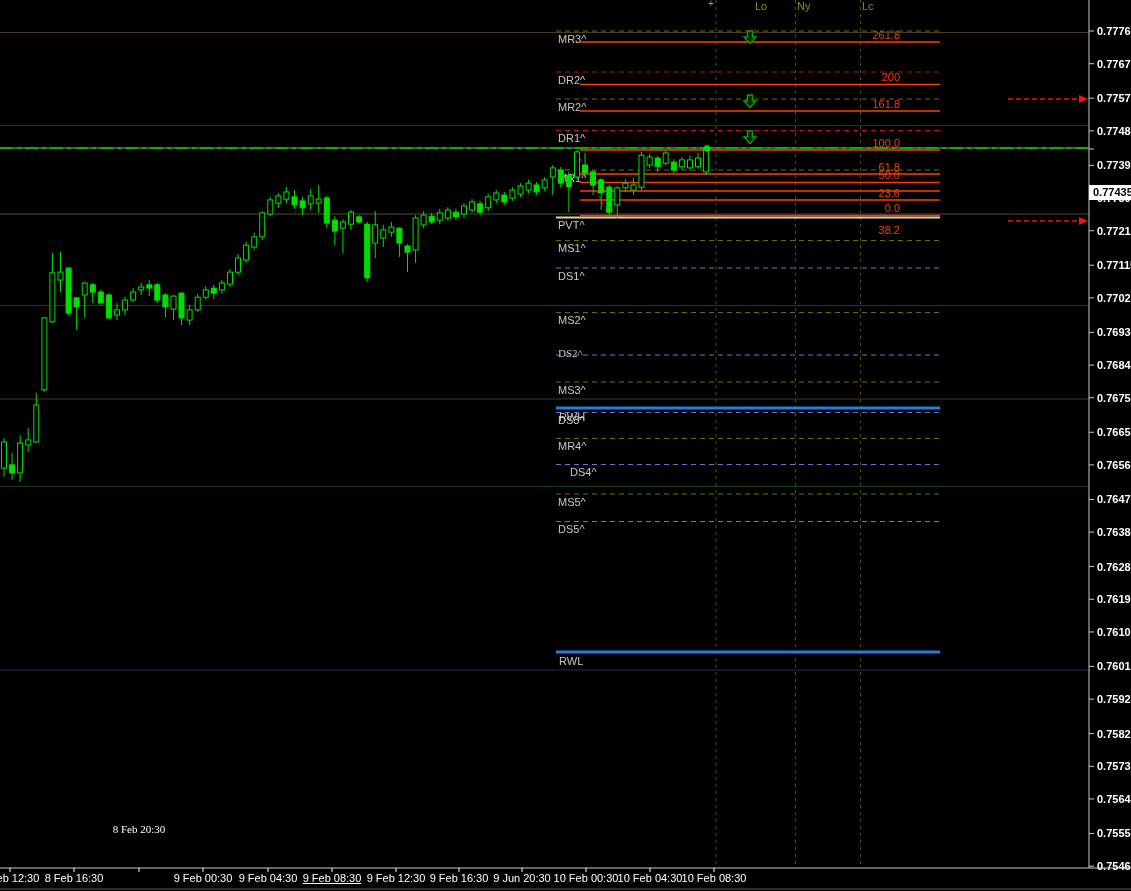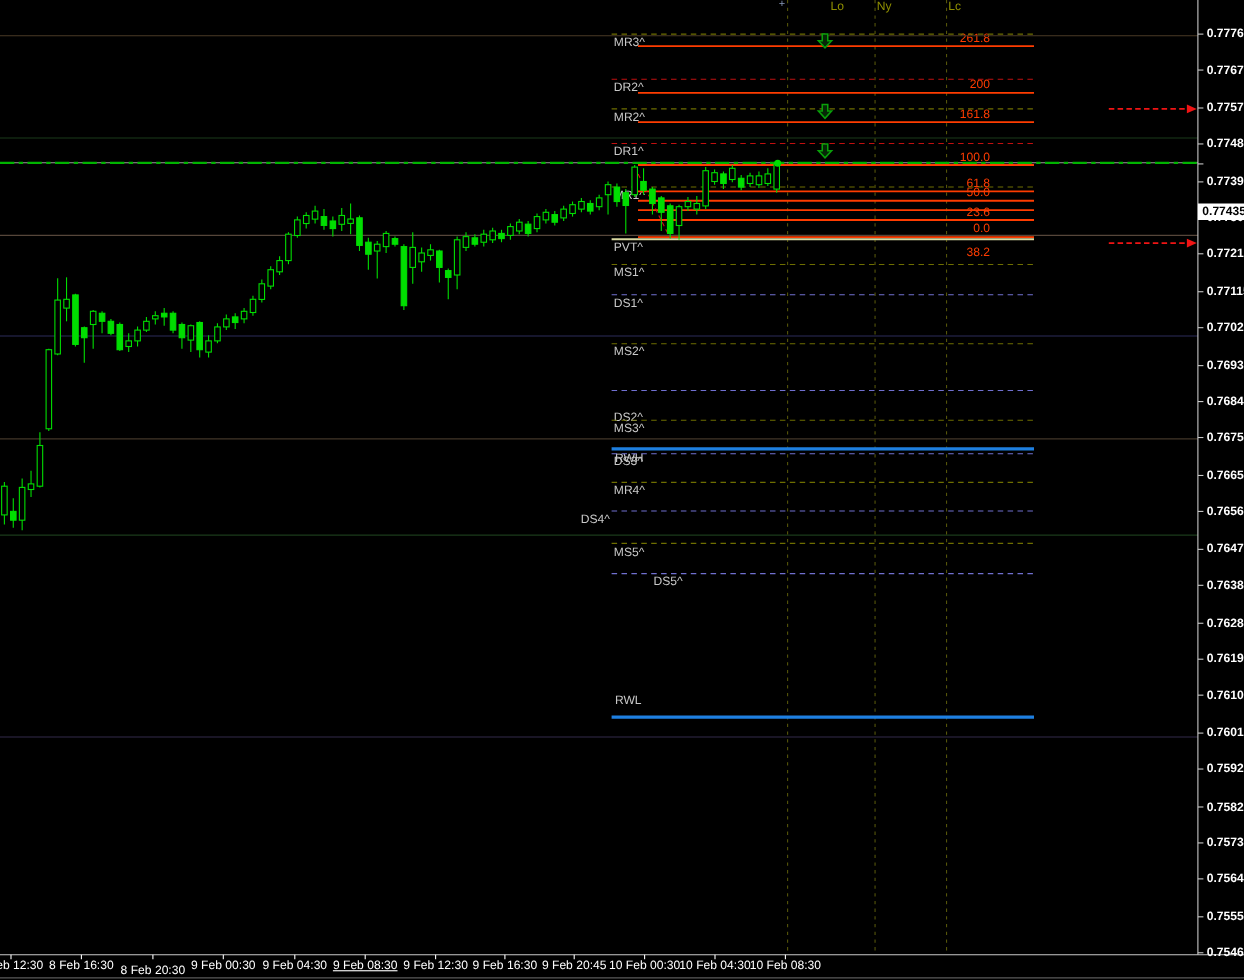--- a/index.html
+++ b/index.html
@@ -28,29 +28,29 @@
       <div class="lbl plus-mark" style="left: 708px; top: -2px;">+</div>
       <div class="lbl " style="left: 558px; top: 33.5px;">MR3^</div>
       <div class="lbl " style="left: 558px; top: 74.5px;">DR2^</div>
       <div class="lbl " style="left: 558px; top: 101.5px;">MR2^</div>
       <div class="lbl " style="left: 558px; top: 133px;">DR1^</div>
       <div class="lbl " style="left: 558px; top: 172.5px;">MR1^</div>
       <div class="lbl " style="left: 558px; top: 220px;">PVT^</div>
       <div class="lbl " style="left: 558px; top: 243px;">MS1^</div>
       <div class="lbl " style="left: 558px; top: 270.5px;">DS1^</div>
       <div class="lbl " style="left: 558px; top: 315px;">MS2^</div>
-      <div class="lbl " style="left: 558px; top: 375px;">DS2^</div>
+      <div class="lbl " style="left: 558px; top: 348px; font-family: Liberation Serif, serif;">DS2^</div>
       <div class="lbl " style="left: 558px; top: 384.5px;">MS3^</div>
       <div class="lbl " style="left: 558px; top: 415px;">DS3^</div>
       <div class="lbl " style="left: 558px; top: 441px;">MR4^</div>
-      <div class="lbl " style="left: 528px; top: 467px; text-align: center;">DS4^</div>
+      <div class="lbl " style="left: 570px; top: 467px; text-align: center;">DS4^</div>
       <div class="lbl " style="left: 558px; top: 496.5px;">MS5^</div>
-      <div class="lbl " style="left: 558px; top: 524px; margin-left: 36px;">DS5^</div>
+      <div class="lbl " style="left: 558px; top: 524px;">DS5^</div>
       <div class="lbl " style="left: 559px; top: 412px;">RWH</div>
-      <div class="lbl " style="left: 559px; top: 632px;">RWL</div>
+      <div class="lbl " style="left: 559px; top: 656px;">RWL</div>
       <div class="lbl fib-lbl" style="left: 800px; top: 29.5px; color: rgb(255, 60, 0);">261.8</div>
       <div class="lbl fib-lbl" style="left: 800px; top: 72px; color: rgb(255, 60, 0);">200</div>
       <div class="lbl fib-lbl" style="left: 800px; top: 98.5px; color: rgb(255, 60, 0);">161.8</div>
       <div class="lbl fib-lbl" style="left: 800px; top: 137.5px; color: rgb(255, 60, 0);">100.0</div>
       <div class="lbl fib-lbl" style="left: 800px; top: 161.5px; color: rgb(255, 60, 0);">61.8</div>
       <div class="lbl fib-lbl" style="left: 800px; top: 170px; color: rgb(255, 60, 0);">50.0</div>
       <div class="lbl fib-lbl" style="left: 800px; top: 178.5px; color: rgb(255, 60, 0); margin-top: 46px;">38.2</div>
       <div class="lbl fib-lbl" style="left: 800px; top: 187.5px; color: rgb(255, 60, 0);">23.6</div>
       <div class="lbl fib-lbl" style="left: 800px; top: 203px; color: rgb(255, 60, 0);">0.0</div>
     </div>
@@ -524,25 +524,25 @@
         <div class="lbl price-lbl" style="left: 1097px; top: 727.624px;">0.75825</div>
         <div class="lbl price-lbl" style="left: 1097px; top: 760.304px;">0.75735</div>
         <div class="lbl price-lbl" style="left: 1097px; top: 792.983px;">0.75645</div>
         <div class="lbl price-lbl" style="left: 1097px; top: 827.479px;">0.75550</div>
         <div class="lbl price-lbl" style="left: 1097px; top: 860.158px;">0.75460</div>
       </div>
     <div id="current-tag" style="top: 141.52px; margin-top: 43px;">0.77435</div>
     <div id="time-axis">
         <div class="lbl time-lbl" style="left: 10px; top: 873px;">8 Feb 12:30</div>
         <div class="lbl time-lbl" style="left: 74px; top: 873px;">8 Feb 16:30</div>
-        <div class="lbl time-lbl" style="left: 139px; top: 877px;">8 Feb 20:30</div>
+        <div class="lbl time-lbl" style="left: 139px; top: 824px; font-family: Liberation Serif, serif;">8 Feb 20:30</div>
         <div class="lbl time-lbl" style="left: 203px; top: 873px;">9 Feb 00:30</div>
         <div class="lbl time-lbl" style="left: 268px; top: 873px;">9 Feb 04:30</div>
         <div class="lbl time-lbl" style="left: 332px; top: 873px; text-decoration: underline;">9 Feb 08:30</div>
         <div class="lbl time-lbl" style="left: 396px; top: 873px;">9 Feb 12:30</div>
         <div class="lbl time-lbl" style="left: 459px; top: 873px;">9 Feb 16:30</div>
-        <div class="lbl time-lbl" style="left: 522px; top: 873px;">9 Feb 20:45</div>
+        <div class="lbl time-lbl" style="left: 522px; top: 873px;">9 Jun 20:30</div>
         <div class="lbl time-lbl" style="left: 586px; top: 873px; text-align: center;">10 Feb 00:30</div>
         <div class="lbl time-lbl" style="left: 650px; top: 873px;">10 Feb 04:30</div>
         <div class="lbl time-lbl" style="left: 714px; top: 873px;">10 Feb 08:30</div>
       </div>
   </div>
 </div>
 
 </body></html>

